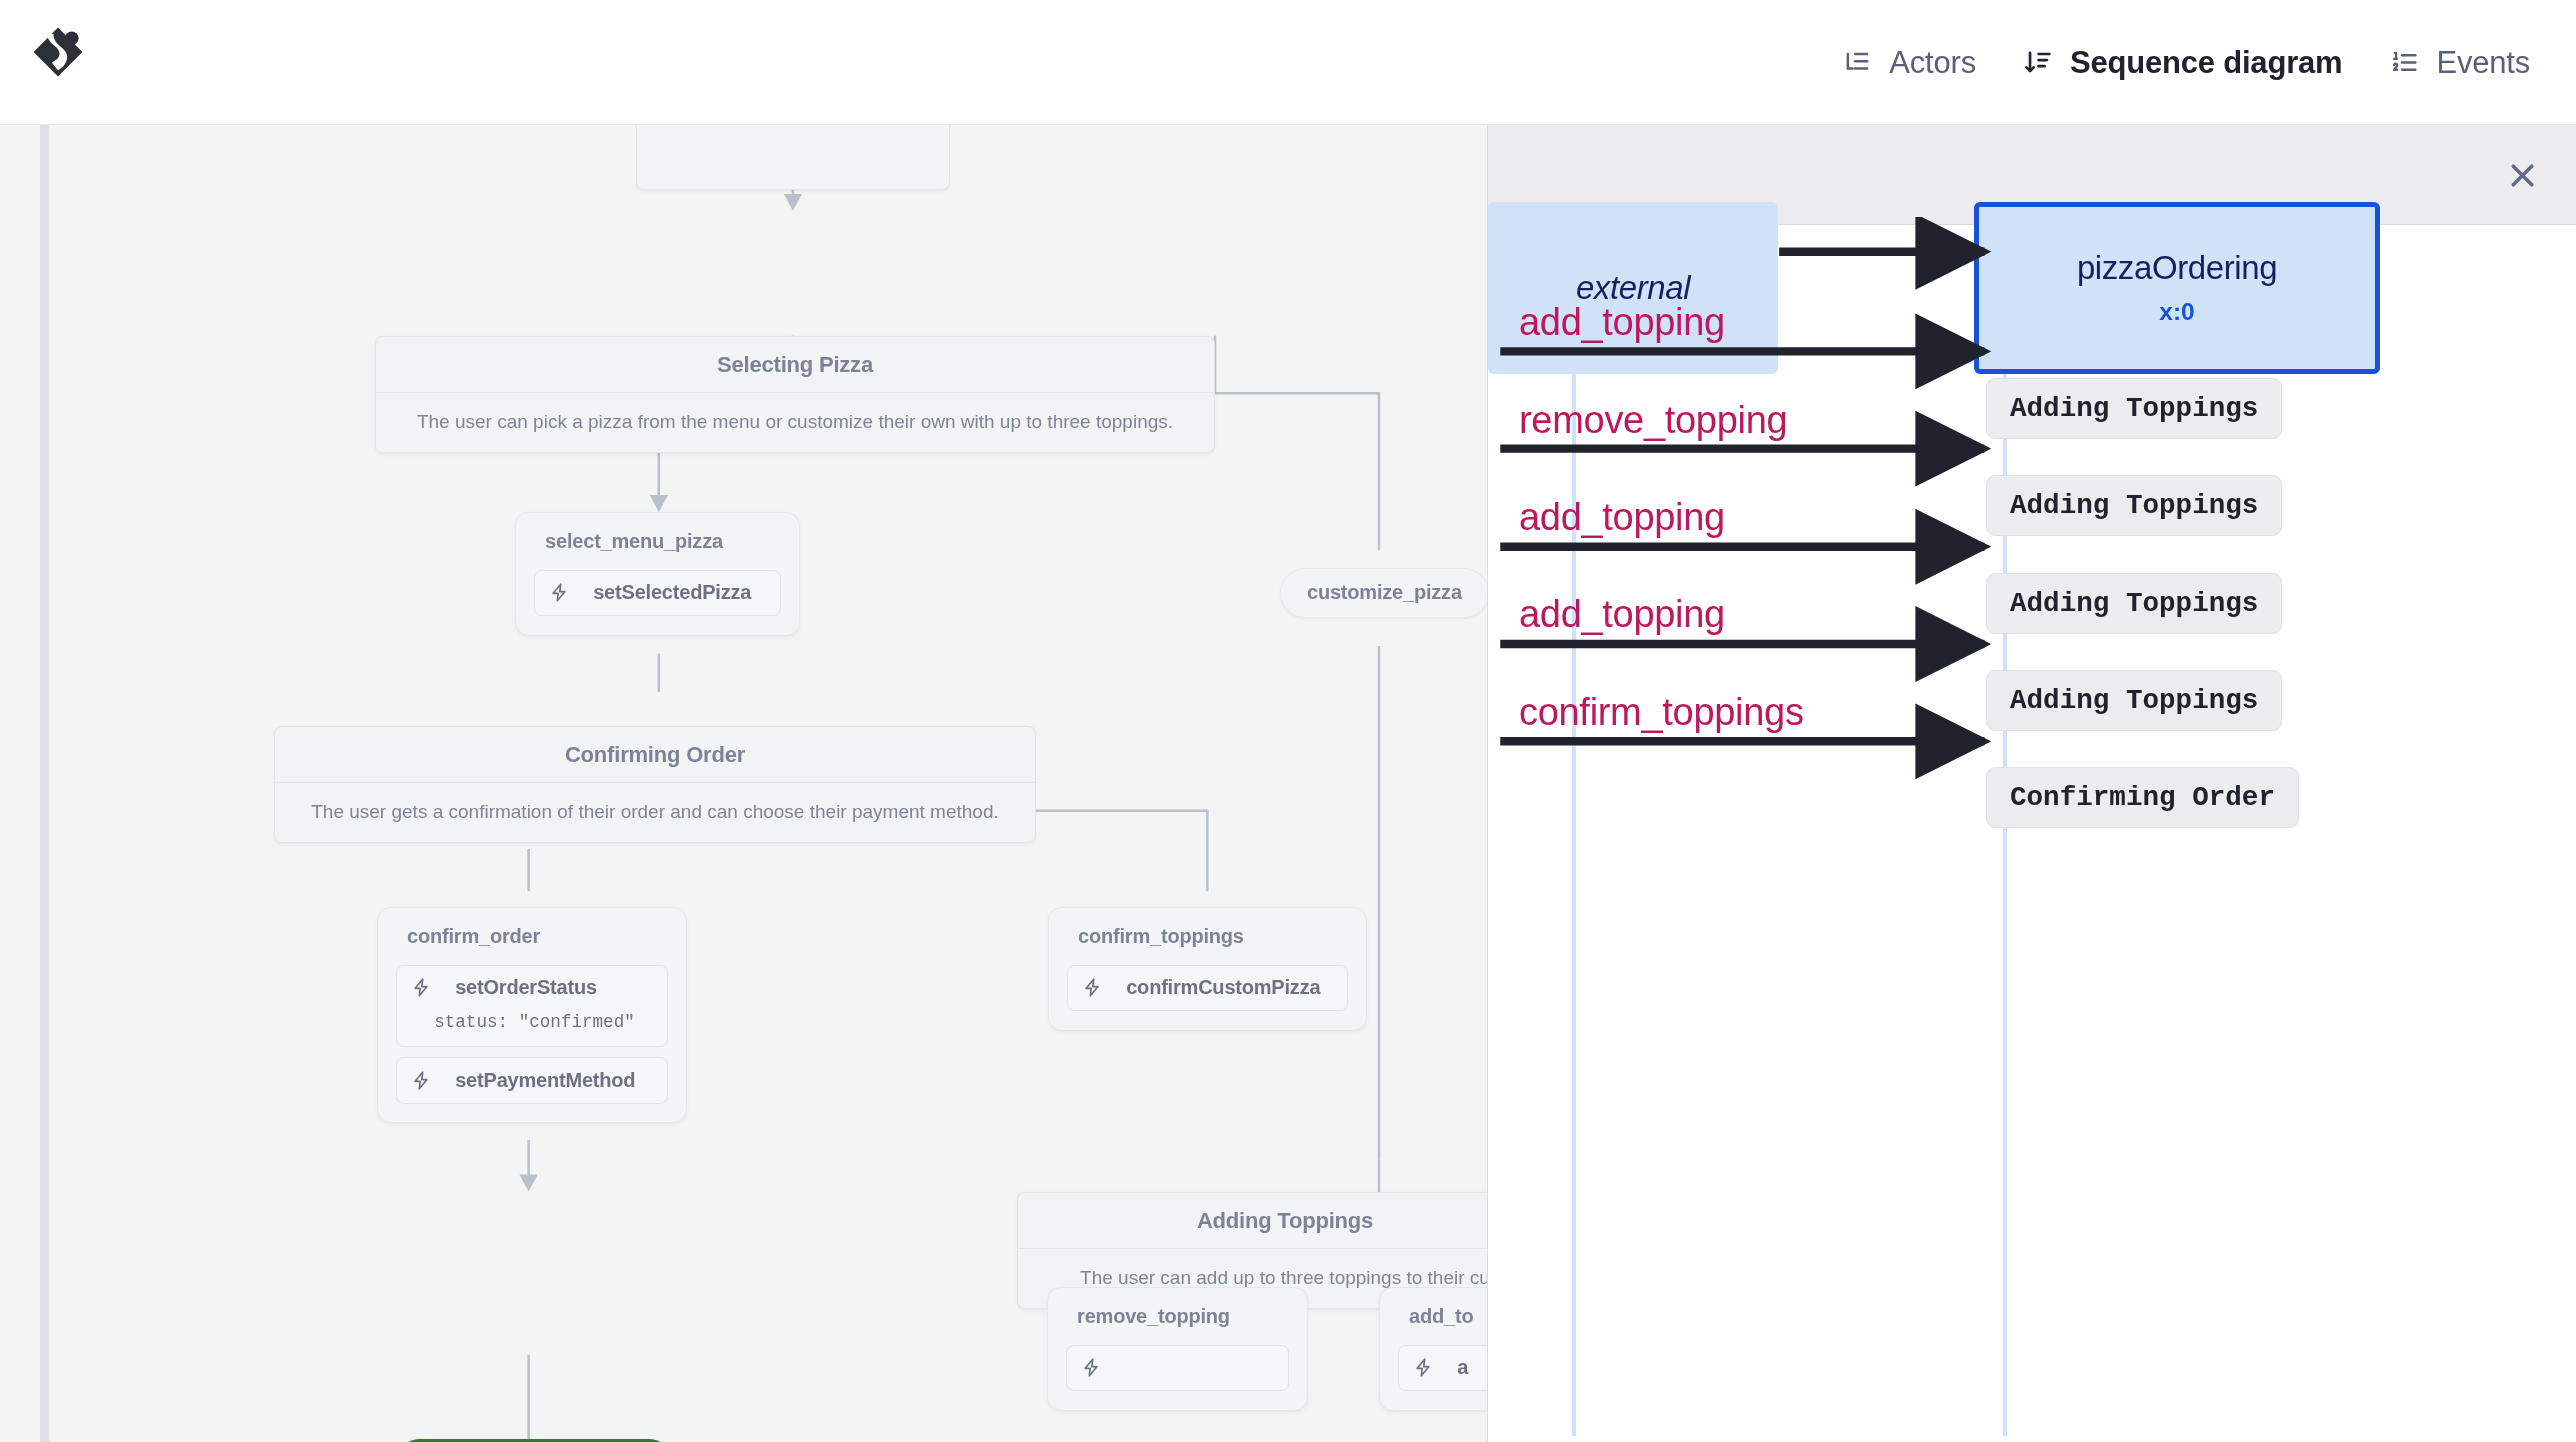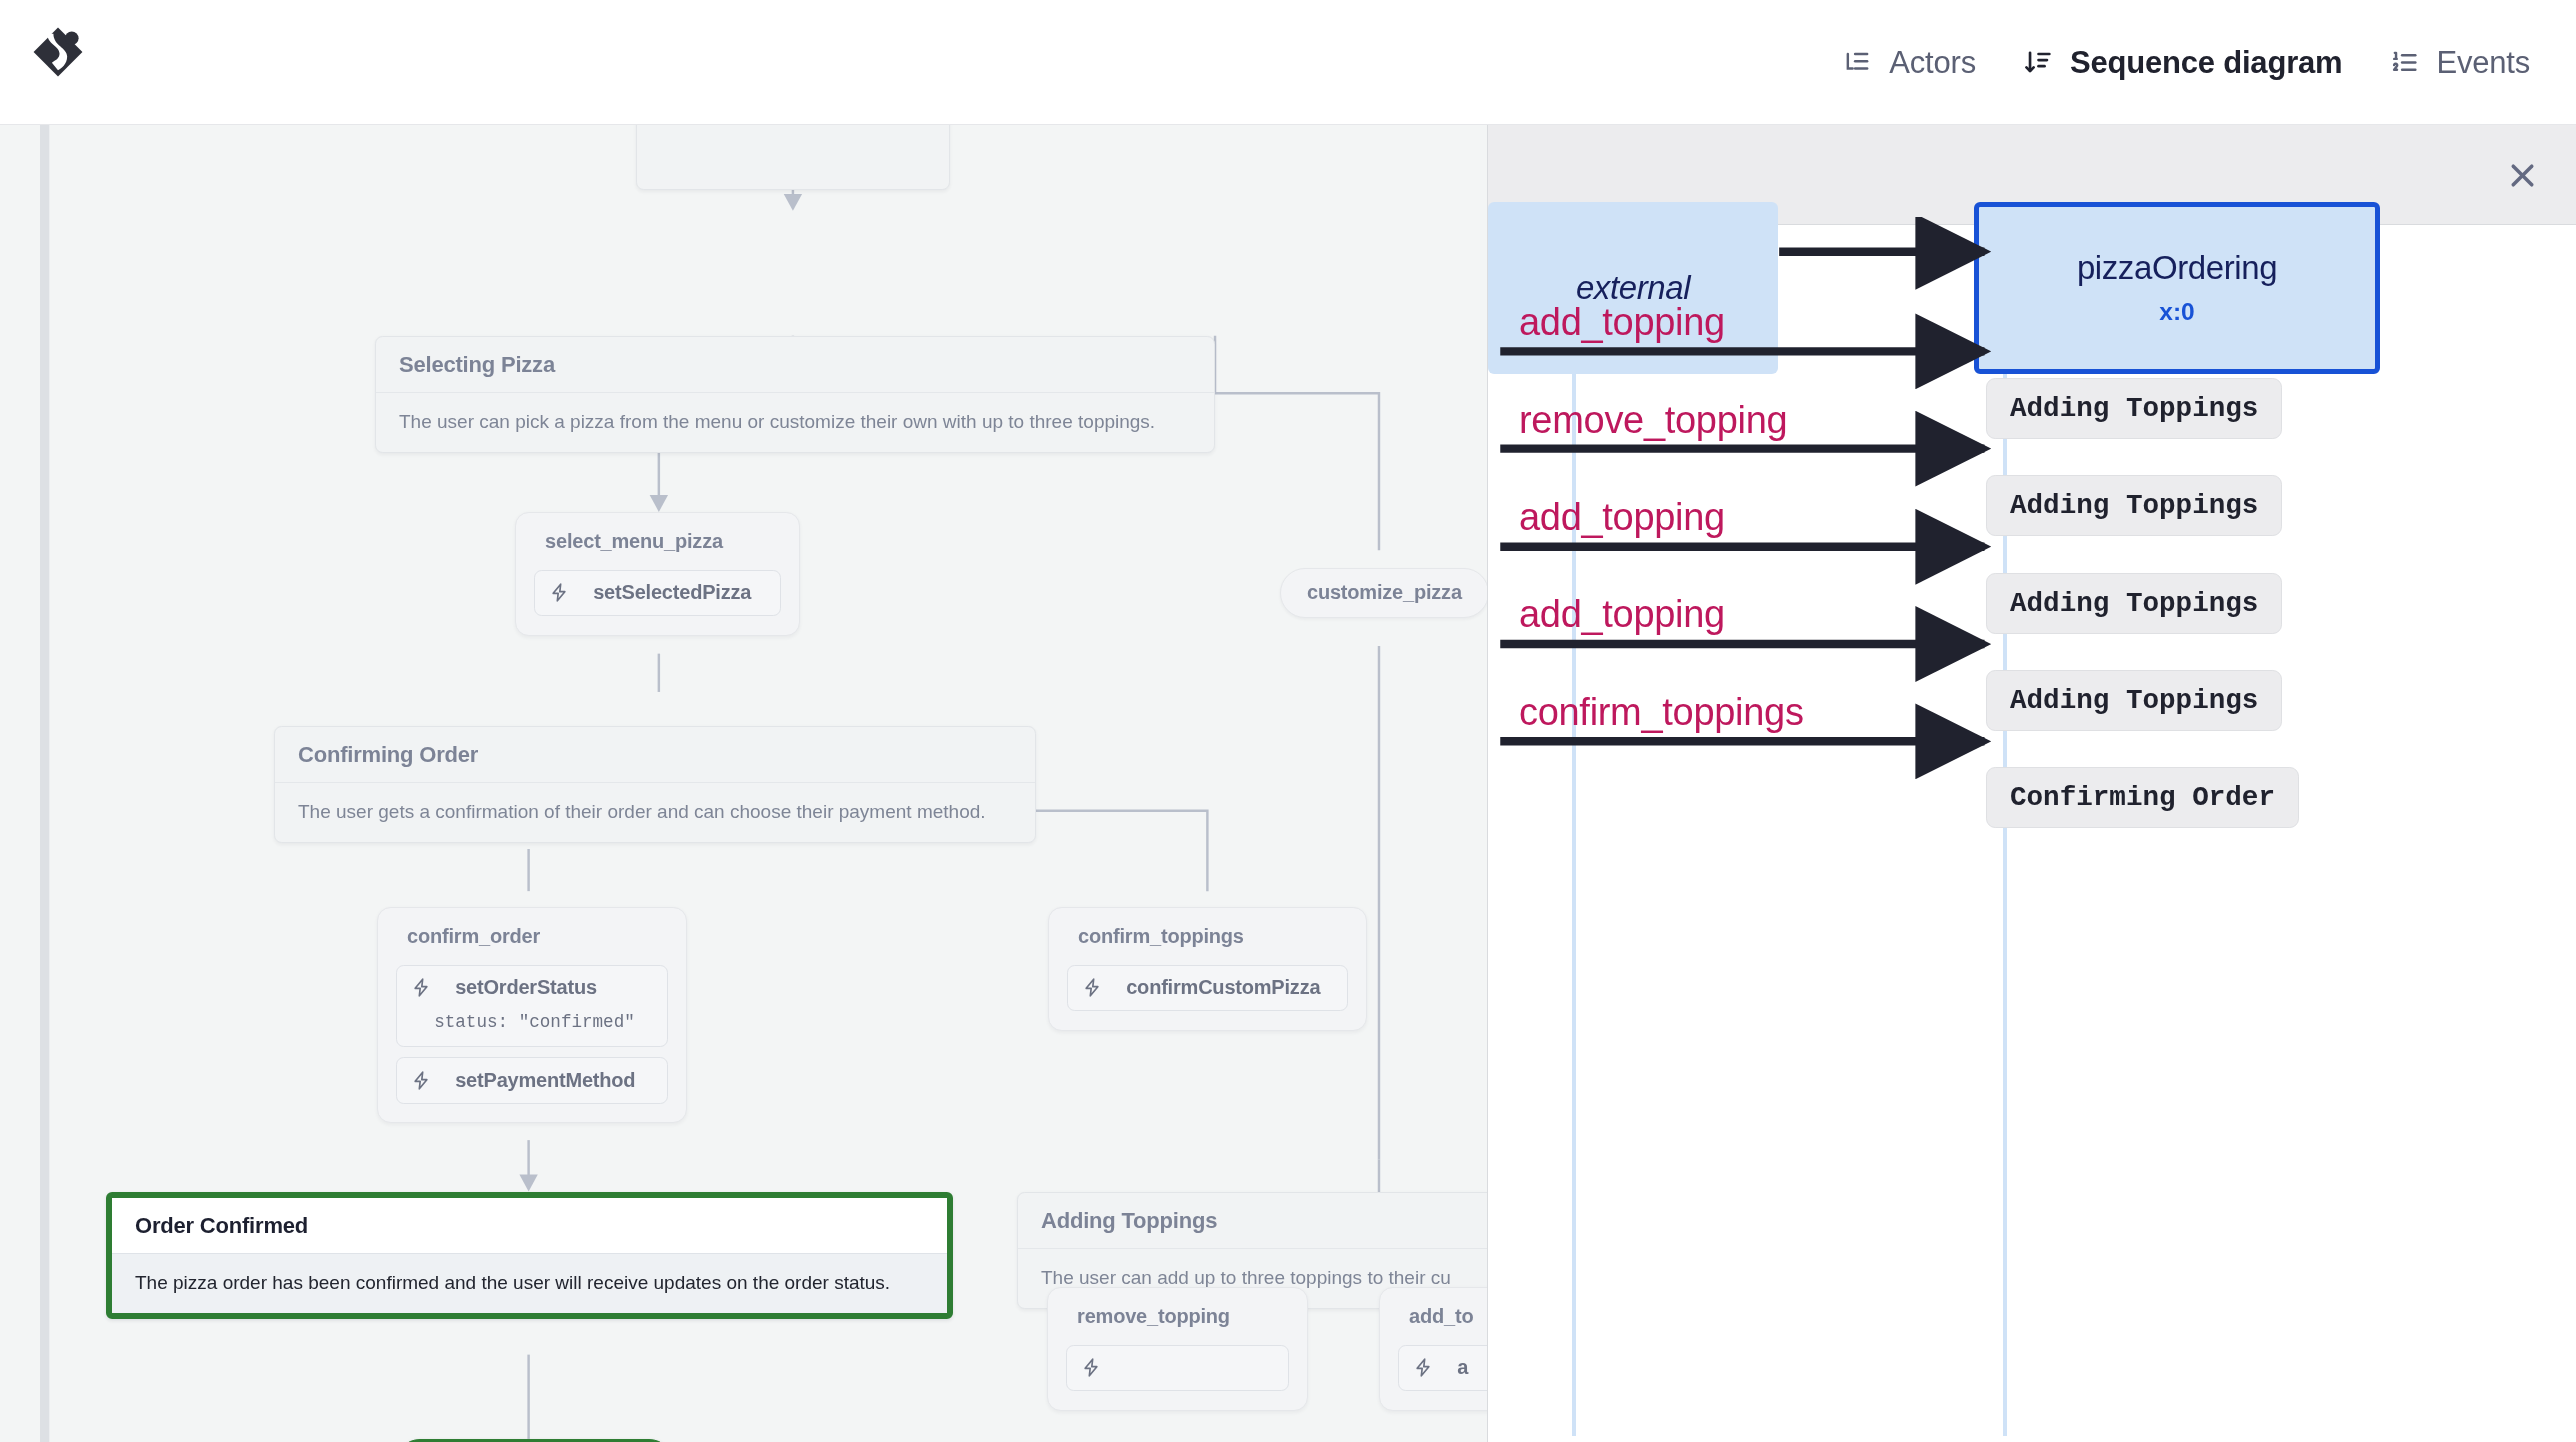--- a/index.html
+++ b/index.html
@@ -54,20 +54,21 @@
   }
 
   
   .snode {
     position: absolute;
     background: #f1f3f4;
     border: 0.8px solid #e2e5e8;
     border-radius: 7.7px;
     box-shadow: 0 1.5px 3.8px rgba(30,36,60,.055);
     overflow: hidden;
+    text-align: center;
   }
   .snode-head {
     padding: 15.3px 23px 13.8px 23px;
     font-size: 22px; font-weight: 700; color: #7c8396;
     letter-spacing: -0.2px;
   }
   .snode-div { height: 0.8px; background: #e4e7ea; }
   .snode-body {
     padding: 17px 23px 18.4px 23px;
     font-size: 19px; color: #7e8596; line-height: 1.25;
@@ -336,25 +337,20 @@
         <span class="bolt">
           <svg viewBox="0 0 24 24" width="20" height="23" fill="none" stroke="#6c7283" stroke-width="2" stroke-linejoin="round" stroke-linecap="round">
             <path d="M14 2 L5 13h6l-1 9 9-11h-6z"></path>
           </svg>
         </span>
         <span class="action-name">setPaymentMethod</span>
       </div>
     </div>
   </div>
 
-  <div class="snode final" style="left:106px; top:1067px; width:847px;">
-    <div class="snode-head">Order Confirmed</div>
-    <div class="snode-div"></div>
-    <div class="snode-body">The pizza order has been confirmed and the user will receive updates on the order status.</div>
-  </div>
 
   <div class="pill green" style="left:395px; top:1314px;">pizza_assembly_started</div>
 
   <div class="pill" style="left:1280px; top:443px;">customize_pizza</div>
 
   <div class="tnode" style="left:1048px; top:782px; width:319px;">
     <div class="tnode-title">confirm_toppings</div>
     <div class="action">
       <div class="action-row">
         <span class="bolt">

